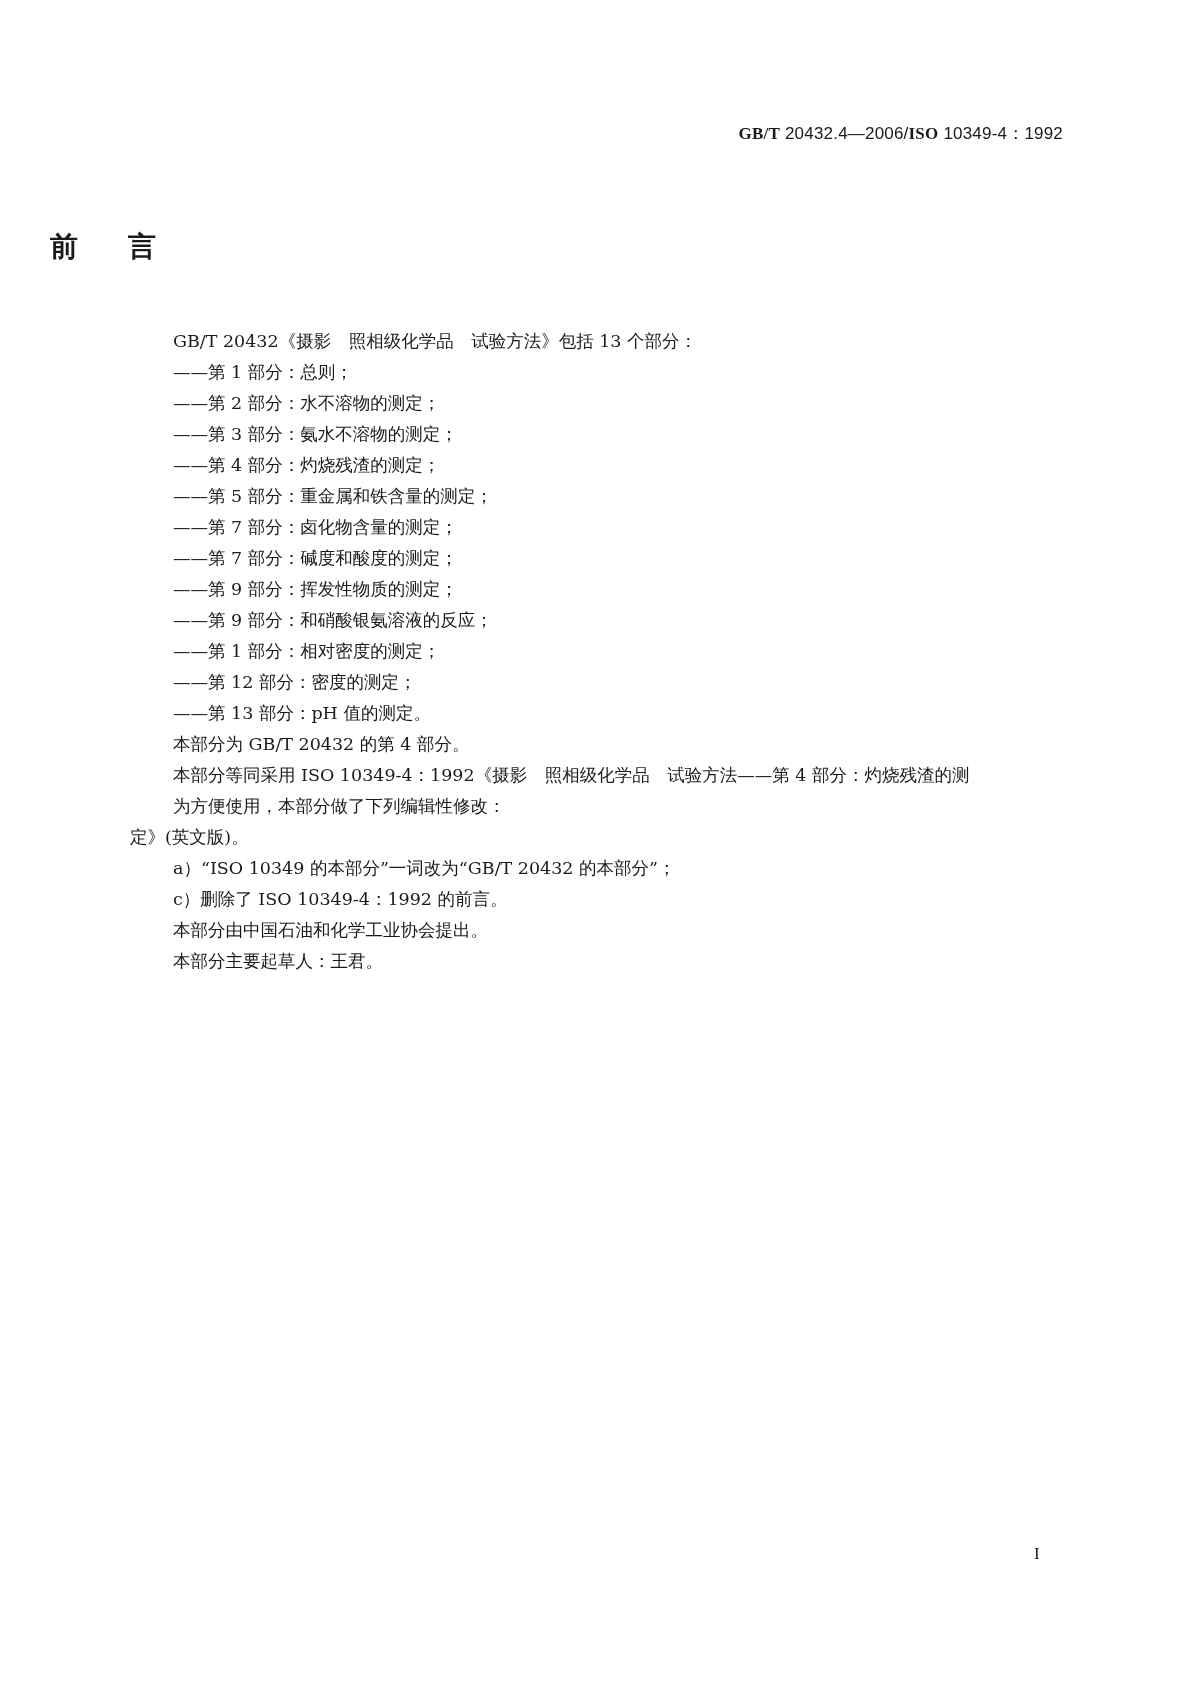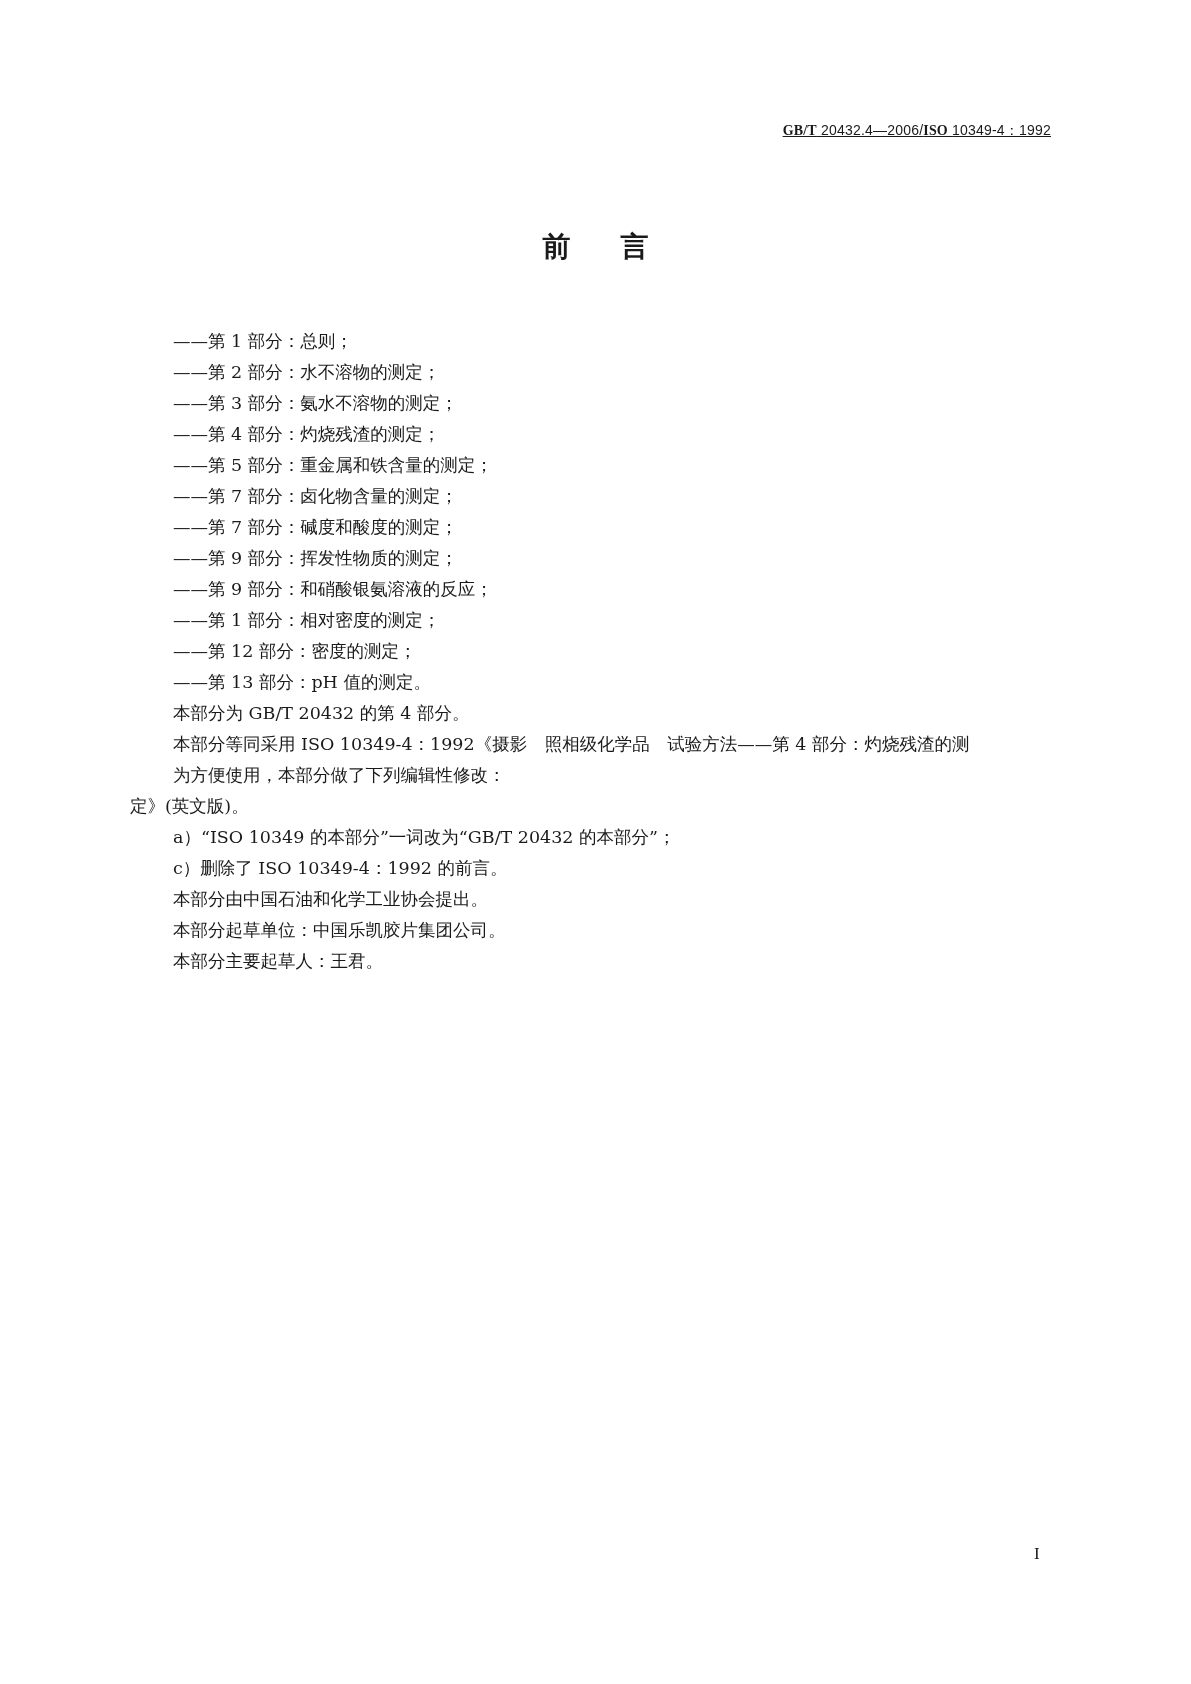--- a/index.html
+++ b/index.html
@@ -1,57 +1,57 @@
 <!DOCTYPE html>
 <html><head>
 <meta charset="utf-8">
 <style>
   html, body { margin: 0; padding: 0; background: #ffffff; }
   body { width: 1191px; height: 1684px; position: relative; overflow: hidden;
          font-family: "DejaVu Serif", "Liberation Serif", serif; color: #1a1a1a; }
-  .header { position: absolute; right: 140px; top: 122px; font-size: 14px;
-            font-family: "Liberation Sans", "DejaVu Sans", sans-serif; letter-spacing: 0.2px; text-decoration: underline; }
+  .header { position: absolute; right: 128px; top: 122px; font-size: 17px;
+            font-family: "Liberation Sans", "DejaVu Sans", sans-serif; letter-spacing: 0.2px; }
   .header .bold { font-weight: bold; font-family: "Liberation Serif", serif; }
-  .title { position: absolute; left: 0; width: 1191px; top: 228px; text-align: center;
+  .title { position: absolute; left: 0; width: 1191px; top: 228px; 
            font-size: 28px; font-weight: bold; font-family: "DejaVu Sans", sans-serif;
            letter-spacing: 50px; text-indent: 50px; }
   .body { position: absolute; left: 130px; top: 326px; width: 930px; font-size: 17.5px; }
   .line { height: 31px; line-height: 31px; white-space: nowrap; }
   .indent { padding-left: 43px; }
   .pagenum { position: absolute; left: 1034px; top: 1544px; font-size: 17px;
              font-family: "Liberation Serif", serif; }
 </style>
 </head>
 <body>
 
 <div class="header">
   <span class="bold">GB/T</span>
   <span>20432.4—2006/</span><span class="bold">ISO</span>
   <span>10349-4：1992</span>
 </div>
 
 <div class="title">前言</div>
 
 <div class="body">
+  <div class="line indent">GB/T 20432《摄影　照相级化学品　试验方法》包括 13 个部分：</div>
   <div class="line indent">——第 1 部分：总则；</div>
   <div class="line indent">——第 2 部分：水不溶物的测定；</div>
   <div class="line indent">——第 3 部分：氨水不溶物的测定；</div>
   <div class="line indent">——第 4 部分：灼烧残渣的测定；</div>
   <div class="line indent">——第 5 部分：重金属和铁含量的测定；</div>
   <div class="line indent">——第 7 部分：卤化物含量的测定；</div>
   <div class="line indent">——第 7 部分：碱度和酸度的测定；</div>
   <div class="line indent">——第 9 部分：挥发性物质的测定；</div>
   <div class="line indent">——第 9 部分：和硝酸银氨溶液的反应；</div>
   <div class="line indent">——第 1 部分：相对密度的测定；</div>
   <div class="line indent">——第 12 部分：密度的测定；</div>
   <div class="line indent">——第 13 部分：pH 值的测定。</div>
   <div class="line indent">本部分为 GB/T 20432 的第 4 部分。</div>
   <div class="line indent">本部分等同采用 ISO 10349-4：1992《摄影　照相级化学品　试验方法——第 4 部分：灼烧残渣的测</div>
   <div class="line indent">为方便使用，本部分做了下列编辑性修改：</div>
   <div class="line">定》(英文版)。</div>
   <div class="line indent">a）“ISO 10349 的本部分”一词改为“GB/T 20432 的本部分”；</div>
   <div class="line indent">c）删除了 ISO 10349-4：1992 的前言。</div>
   <div class="line indent">本部分由中国石油和化学工业协会提出。</div>
-  <div class="line indent">本部分起草单位：中国乐凯胶片集团公司。</div>
   <div class="line indent">本部分主要起草人：王君。</div>
 </div>
 
 <div class="pagenum">I</div>
 
 </body></html>

